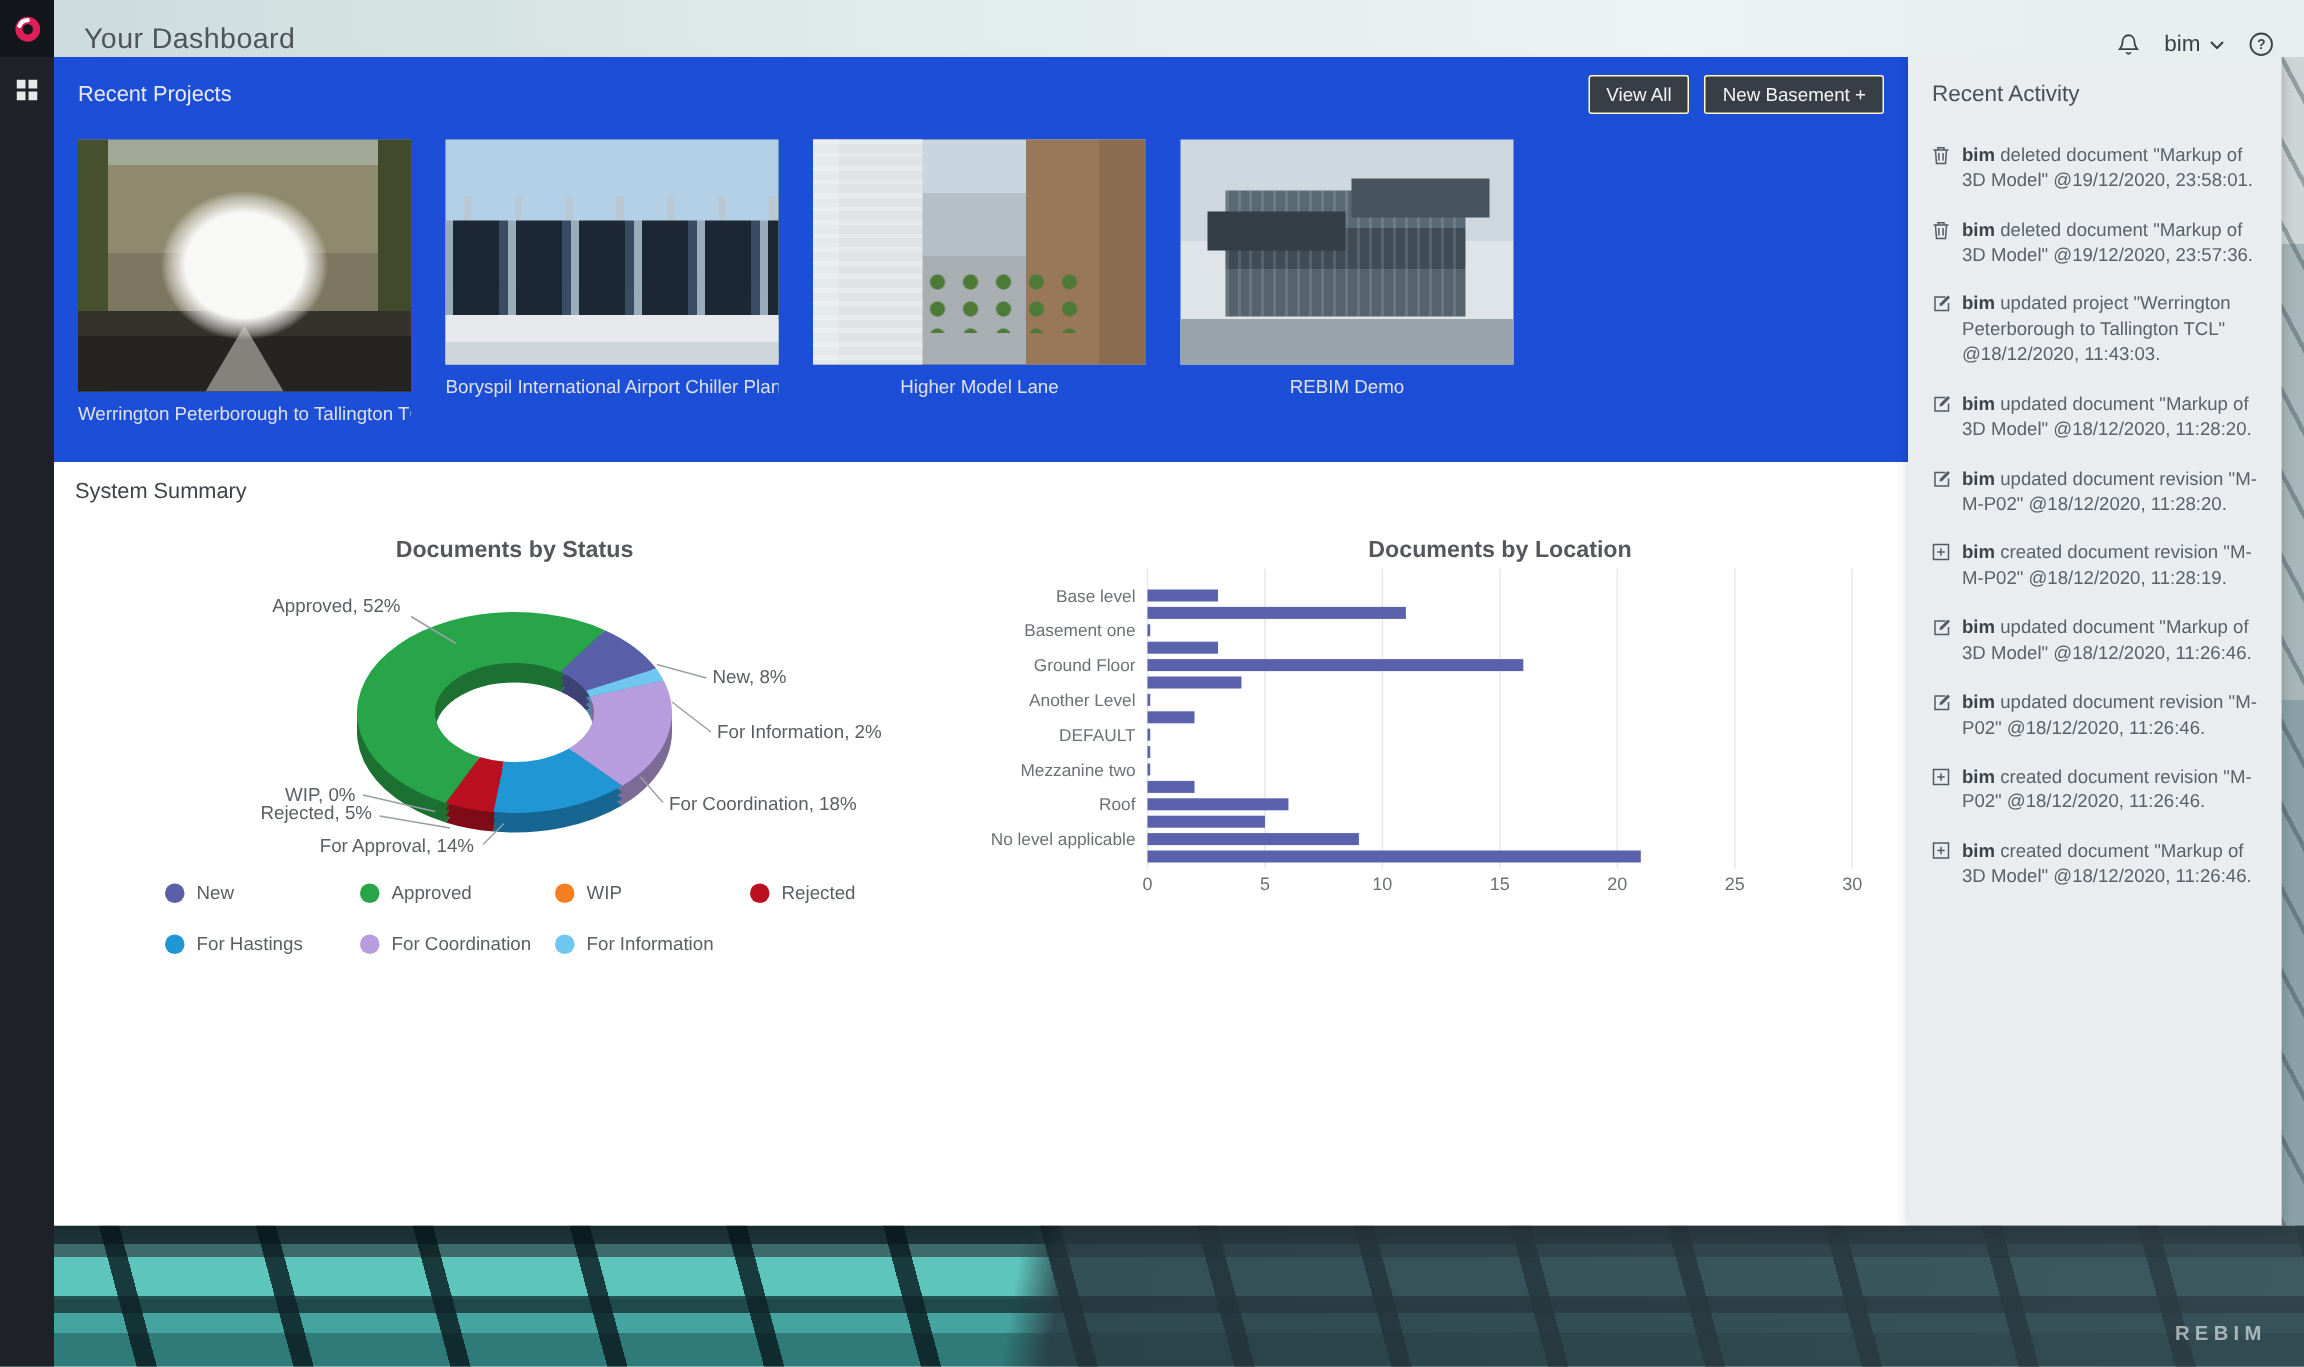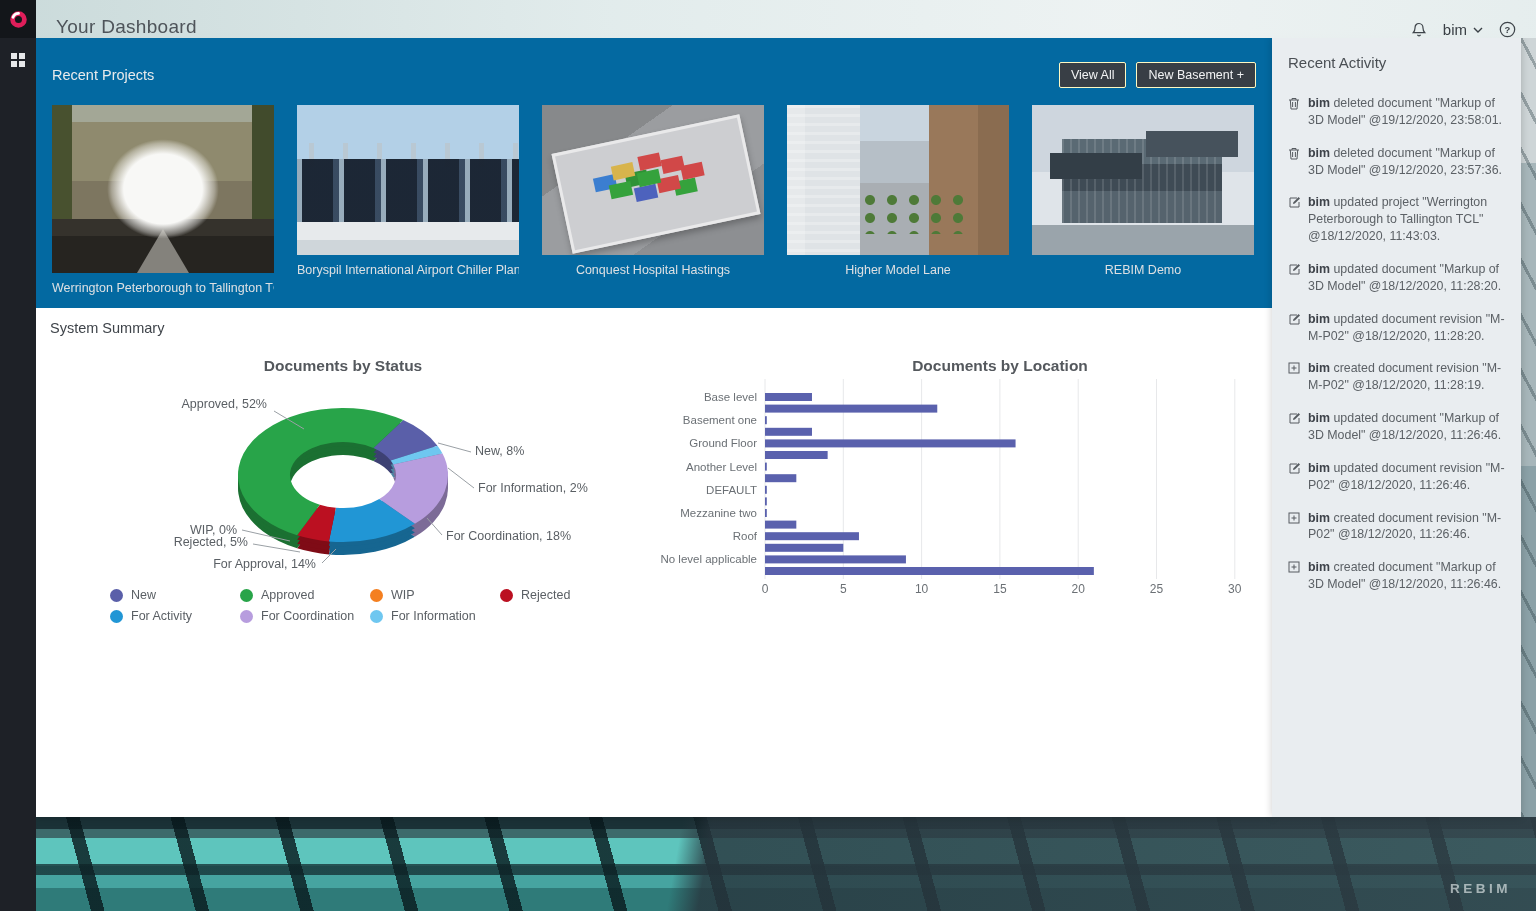--- a/index.html
+++ b/index.html
@@ -44,21 +44,21 @@
   .topbar-title{font-size:19px;color:#4e545a;letter-spacing:.3px;}
   .topbar-right{margin-left:auto;display:flex;align-items:center;gap:16px;color:#3e444a;}
   .tb-icon{display:flex;align-items:center;cursor:pointer;}
   .user{display:flex;align-items:center;gap:6px;font-size:15px;color:#3a4046;cursor:pointer;}
 
   
   .main{
     position:absolute;left:36px;top:38px;width:1236px;height:779px;
     box-shadow:0 0 8px rgba(0,0,0,.25);z-index:3;
   }
-  .projects-section{height:270px;background:#0369a1;box-sizing:border-box;padding:12px 16px;}
+  .projects-section{height:270px;background:#1d4ed8;box-sizing:border-box;padding:0 16px;}
   .section-head{display:flex;align-items:center;height:42px;padding-top:4px;}
   .section-title{color:#e9ebec;font-size:14.5px;}
   .head-buttons{margin-left:auto;display:flex;gap:10px;}
   .btn{
     background:#383e45;border:1px solid #fef9c3;color:#f2f3f4;
     font-size:12.5px;padding:5px 11px;border-radius:2px;cursor:pointer;
     font-family:"Liberation Sans",sans-serif;
   }
   .cards{display:flex;gap:23px;margin-top:9px;align-items:flex-start;}
   .card{width:222px;}
@@ -117,21 +117,21 @@
       linear-gradient(180deg,#5a6a74 0 30%, #3f4b55 30% 62%, #55636d 62%);}
   .t-rebim-demo::after{content:"";position:absolute;left:18px;top:48px;width:92px;height:26px;
     background:#333e47;box-shadow:96px -22px 0 #46525c;}
 
   
   .summary-section{position:absolute;top:270px;left:0;right:0;bottom:0;background:#ffffff;text-align:right;}
   .summary-title{position:absolute;left:14px;top:12px;font-size:14.5px;color:#3f444a;}
   .donut-svg{position:absolute;left:14px;top:45px;}
   .bar-svg{position:absolute;left:624px;top:45px;}
   .chart-title{font-size:15.5px;font-weight:bold;fill:#54585d;}
-  .legend{position:absolute;left:74px;top:280px;display:grid;grid-template-columns:repeat(4,130px);row-gap:7px;}
+  .legend{position:absolute;left:74px;top:280px;display:grid;grid-template-columns:repeat(4,130px);row-gap:20px;}
   .legend-item{display:flex;align-items:center;gap:8px;font-size:12.5px;color:#5a5f64;}
   .dot{width:13px;height:13px;border-radius:50%;flex:0 0 13px;}
 
   
   .activity-panel{
     position:absolute;left:1272px;top:38px;width:249px;height:779px;box-sizing:border-box;
     background:#e9edf0;padding:16px 16px 0 16px;overflow:hidden;z-index:3;
     box-shadow:0 0 8px rgba(0,0,0,.2);
   }
   .activity-title{font-size:15px;color:#4a4f54;}
@@ -195,24 +195,20 @@
       </div>
     </div>
     <div class="cards">
         <div class="card">
           <div class="thumb t-werrington"></div>
           <div class="caption">Werrington Peterborough to Tallington TCL</div>
         </div>
         <div class="card">
           <div class="thumb t-boryspil"></div>
           <div class="caption">Boryspil International Airport Chiller Plant</div>
-        </div>
-        <div class="card">
-          <div class="thumb t-conquest"></div>
-          <div class="caption">Conquest Hospital Hastings</div>
         </div>
         <div class="card">
           <div class="thumb t-higher-court"></div>
           <div class="caption">Higher Model Lane</div>
         </div>
         <div class="card">
           <div class="thumb t-rebim-demo"></div>
           <div class="caption">REBIM Demo</div>
         </div>
       </div>
@@ -276,21 +272,21 @@
         <div class="legend-item">
           <span class="dot" style="background: rgb(244, 127, 32);"></span>
           <span>WIP</span>
         </div>
         <div class="legend-item">
           <span class="dot" style="background: rgb(187, 16, 33);"></span>
           <span>Rejected</span>
         </div>
         <div class="legend-item">
           <span class="dot" style="background: rgb(33, 150, 213);"></span>
-          <span>For Activity</span>
+          <span>For Hastings</span>
         </div>
         <div class="legend-item">
           <span class="dot" style="background: rgb(183, 157, 222);"></span>
           <span>For Coordination</span>
         </div>
         <div class="legend-item">
           <span class="dot" style="background: rgb(111, 199, 240);"></span>
           <span>For Information</span>
         </div>
       </div>

